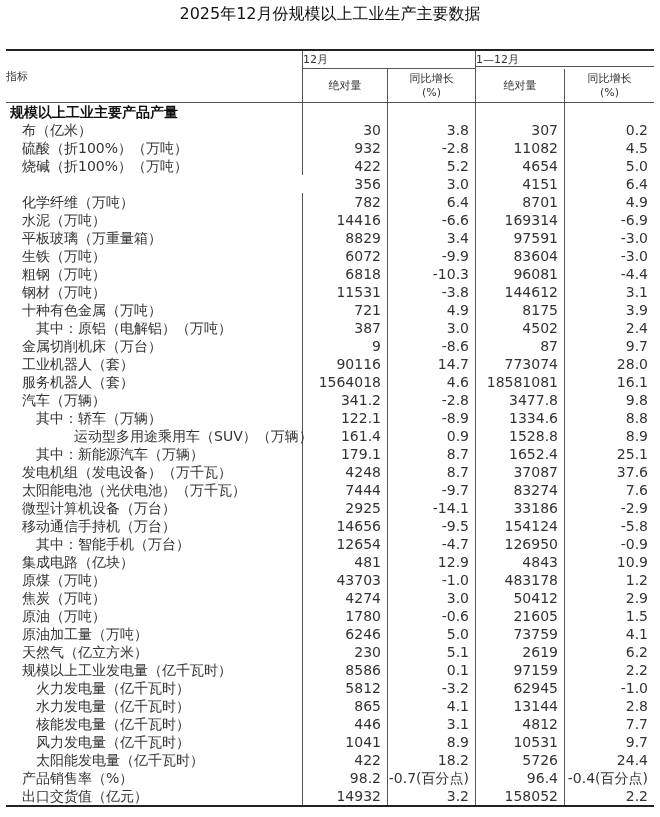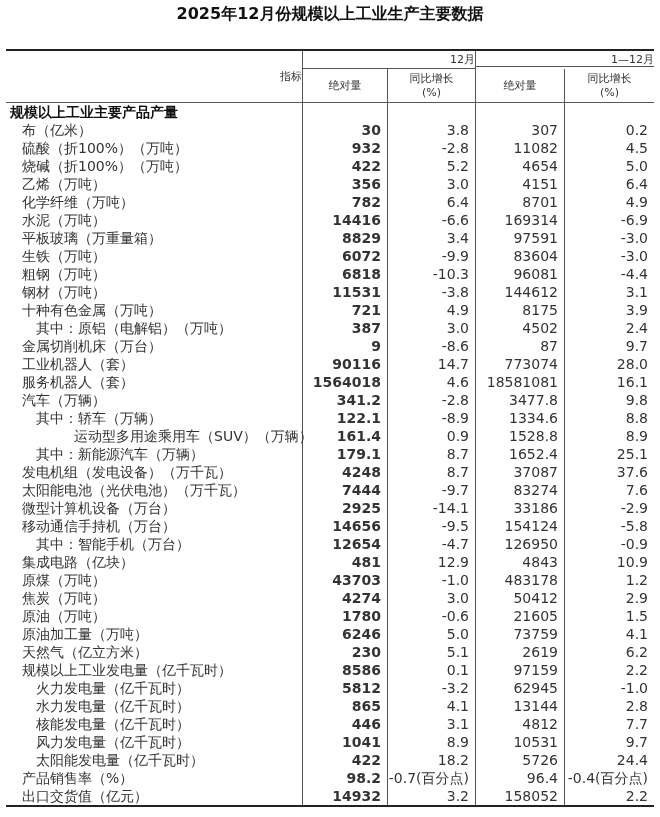--- a/index.html
+++ b/index.html
@@ -3,41 +3,41 @@
 <meta charset="utf-8">
 <style>
   html, body { margin: 0; padding: 0; background: #ffffff; }
   body {
     width: 660px; height: 817px; position: relative; overflow: hidden;
     font-family: "DejaVu Sans", "Liberation Sans", sans-serif;
     color: #222;
   }
   .title {
     position: absolute; left: 0; top: 4px; width: 660px; text-align: center;
-    font-size: 16px; font-weight: bold; color: #111; letter-spacing: 0px;
+    font-size: 16px; font-weight: normal; color: #111; letter-spacing: 0px;
   }
   .tbl {
     position: absolute; left: 6px; top: 49px; width: 648px;
     border-top: 2px solid #222; border-bottom: 2px solid #222;
   }
   .hdr { position: relative; height: 51px; border-bottom: 1px solid #555; }
-  .hdr .cell { position: absolute; box-sizing: border-box; text-align: right; font-size: 11px; color: #333; }
+  .hdr .cell { position: absolute; box-sizing: border-box; text-align: left; font-size: 11px; color: #333; }
   .hdr .c-ind { left: 0; top: 0; width: 297px; height: 51px; line-height: 51px; border-right: 1px solid #555; }
   .hdr .c-grp1 { left: 297px; top: 0; width: 173px; height: 18px; line-height: 18px; border-right: 1px solid #555; border-bottom: 1px solid #555; }
   .hdr .c-grp2 { left: 470px; top: 0; width: 178px; height: 16px; line-height: 18px; border-bottom: 1px solid #555; }
   .hdr .c-sub { top: 18px; height: 33px; display: flex; align-items: center; justify-content: center; flex-direction: column; line-height: 14px; }
   .c-s1 { left: 297px; width: 85px; border-right: 1px solid #555; }
   .c-s2 { left: 382px; width: 88px; border-right: 1px solid #555; }
   .c-s3 { left: 470px; width: 89px; border-right: 1px solid #555; }
   .c-s4 { left: 559px; width: 89px; }
   .body { position: relative; }
   .row { position: relative; height: 18px; font-size: 14px; line-height: 18px; }
   .row .ind { position: absolute; left: 0; top: 0; width: 297px; height: 18px; border-right: 1px solid #555; box-sizing: border-box; white-space: nowrap; color: #333; }
   .row .v { position: absolute; top: 0; height: 18px; box-sizing: border-box; text-align: right; padding-right: 6px; color: #333; white-space: nowrap; }
-  .row .v1 { left: 297px; width: 85px; border-right: 1px solid #555; font-weight: bold; }
+  .row .v1 { left: 297px; width: 85px; border-right: 1px solid #555; }
   .row .v2 { left: 382px; width: 88px; border-right: 1px solid #555; }
   .row .v3 { left: 470px; width: 89px; border-right: 1px solid #555; }
   .row .v4 { left: 559px; width: 89px; }
   .row.section .ind { font-weight: bold; color: #111; padding-left: 4px; }
   .lvl0 { padding-left: 16px; }
   .lvl1 { padding-left: 30px; }
   .lvl2 { padding-left: 68px; }
 </style>
 </head>
 <body>
@@ -88,21 +88,20 @@
         <div class="v v4">4.5</div>
       </div>
       <div class="row">
         <div class="ind lvl0">烧碱（折100%）（万吨）</div>
         <div class="v v1">422</div>
         <div class="v v2">5.2</div>
         <div class="v v3">4654</div>
         <div class="v v4">5.0</div>
       </div>
       <div class="row">
-        <div class="ind lvl0">乙烯（万吨）</div>
         <div class="v v1">356</div>
         <div class="v v2">3.0</div>
         <div class="v v3">4151</div>
         <div class="v v4">6.4</div>
       </div>
       <div class="row">
         <div class="ind lvl0">化学纤维（万吨）</div>
         <div class="v v1">782</div>
         <div class="v v2">6.4</div>
         <div class="v v3">8701</div>

